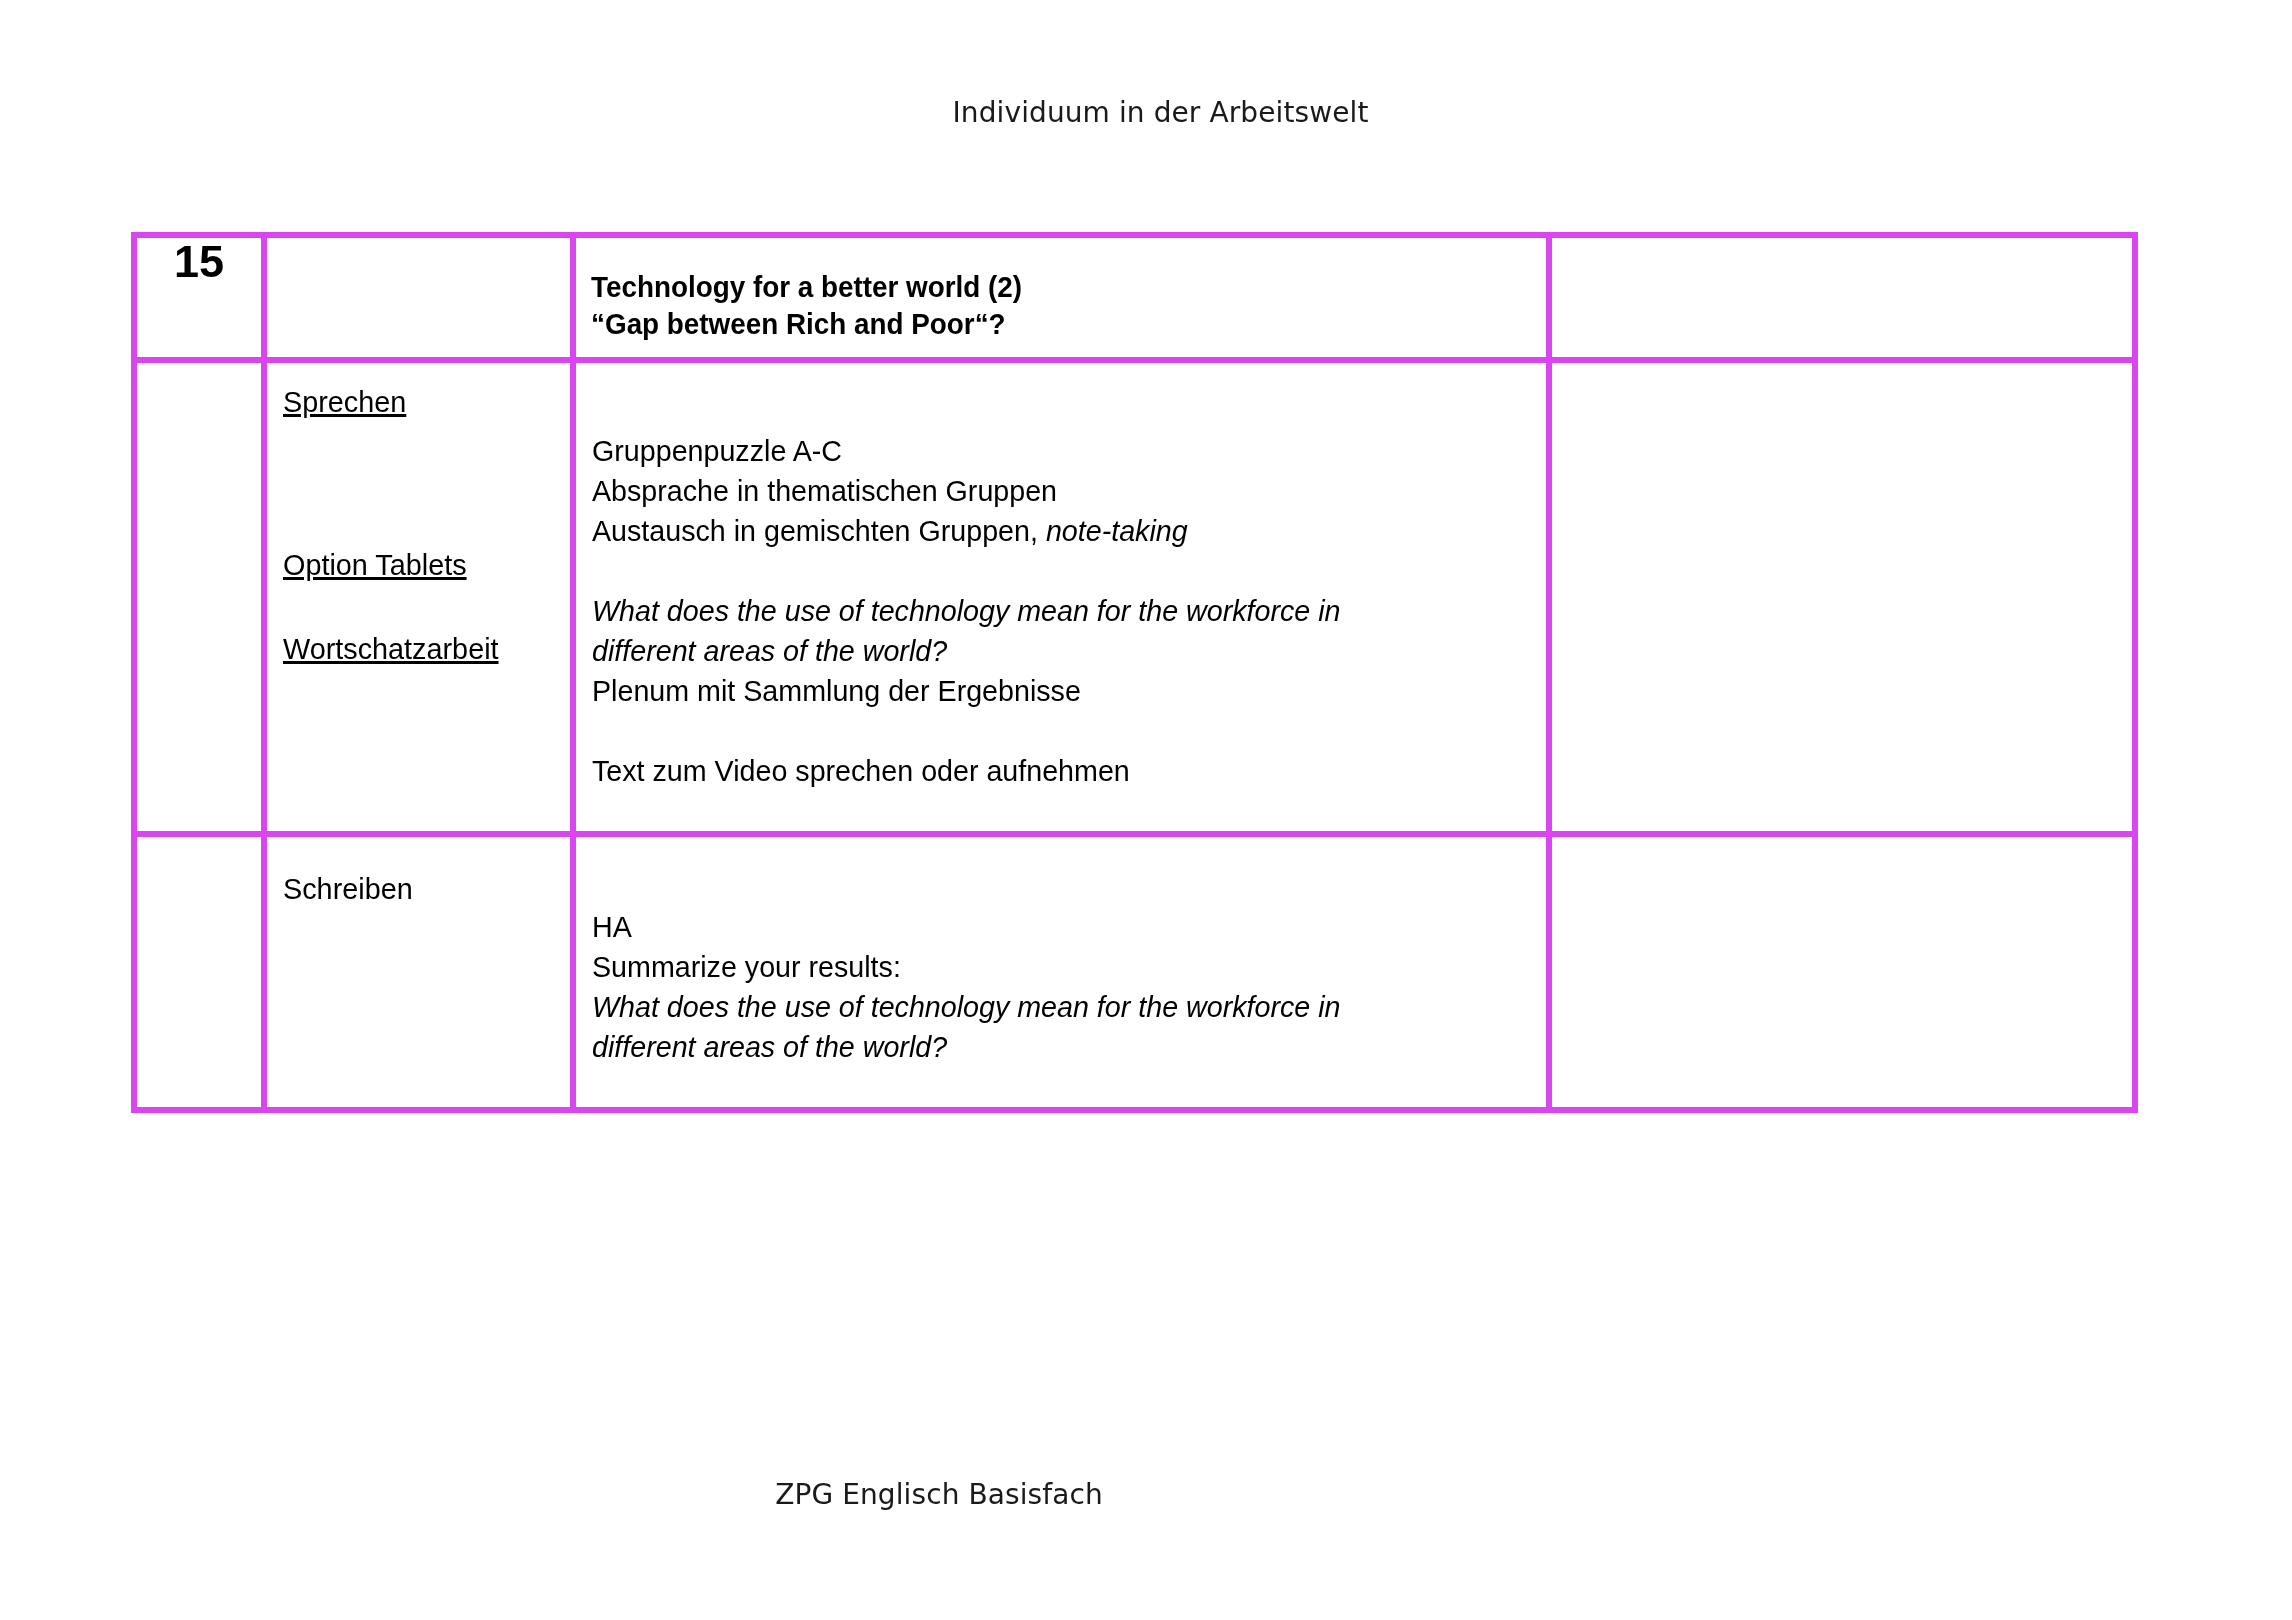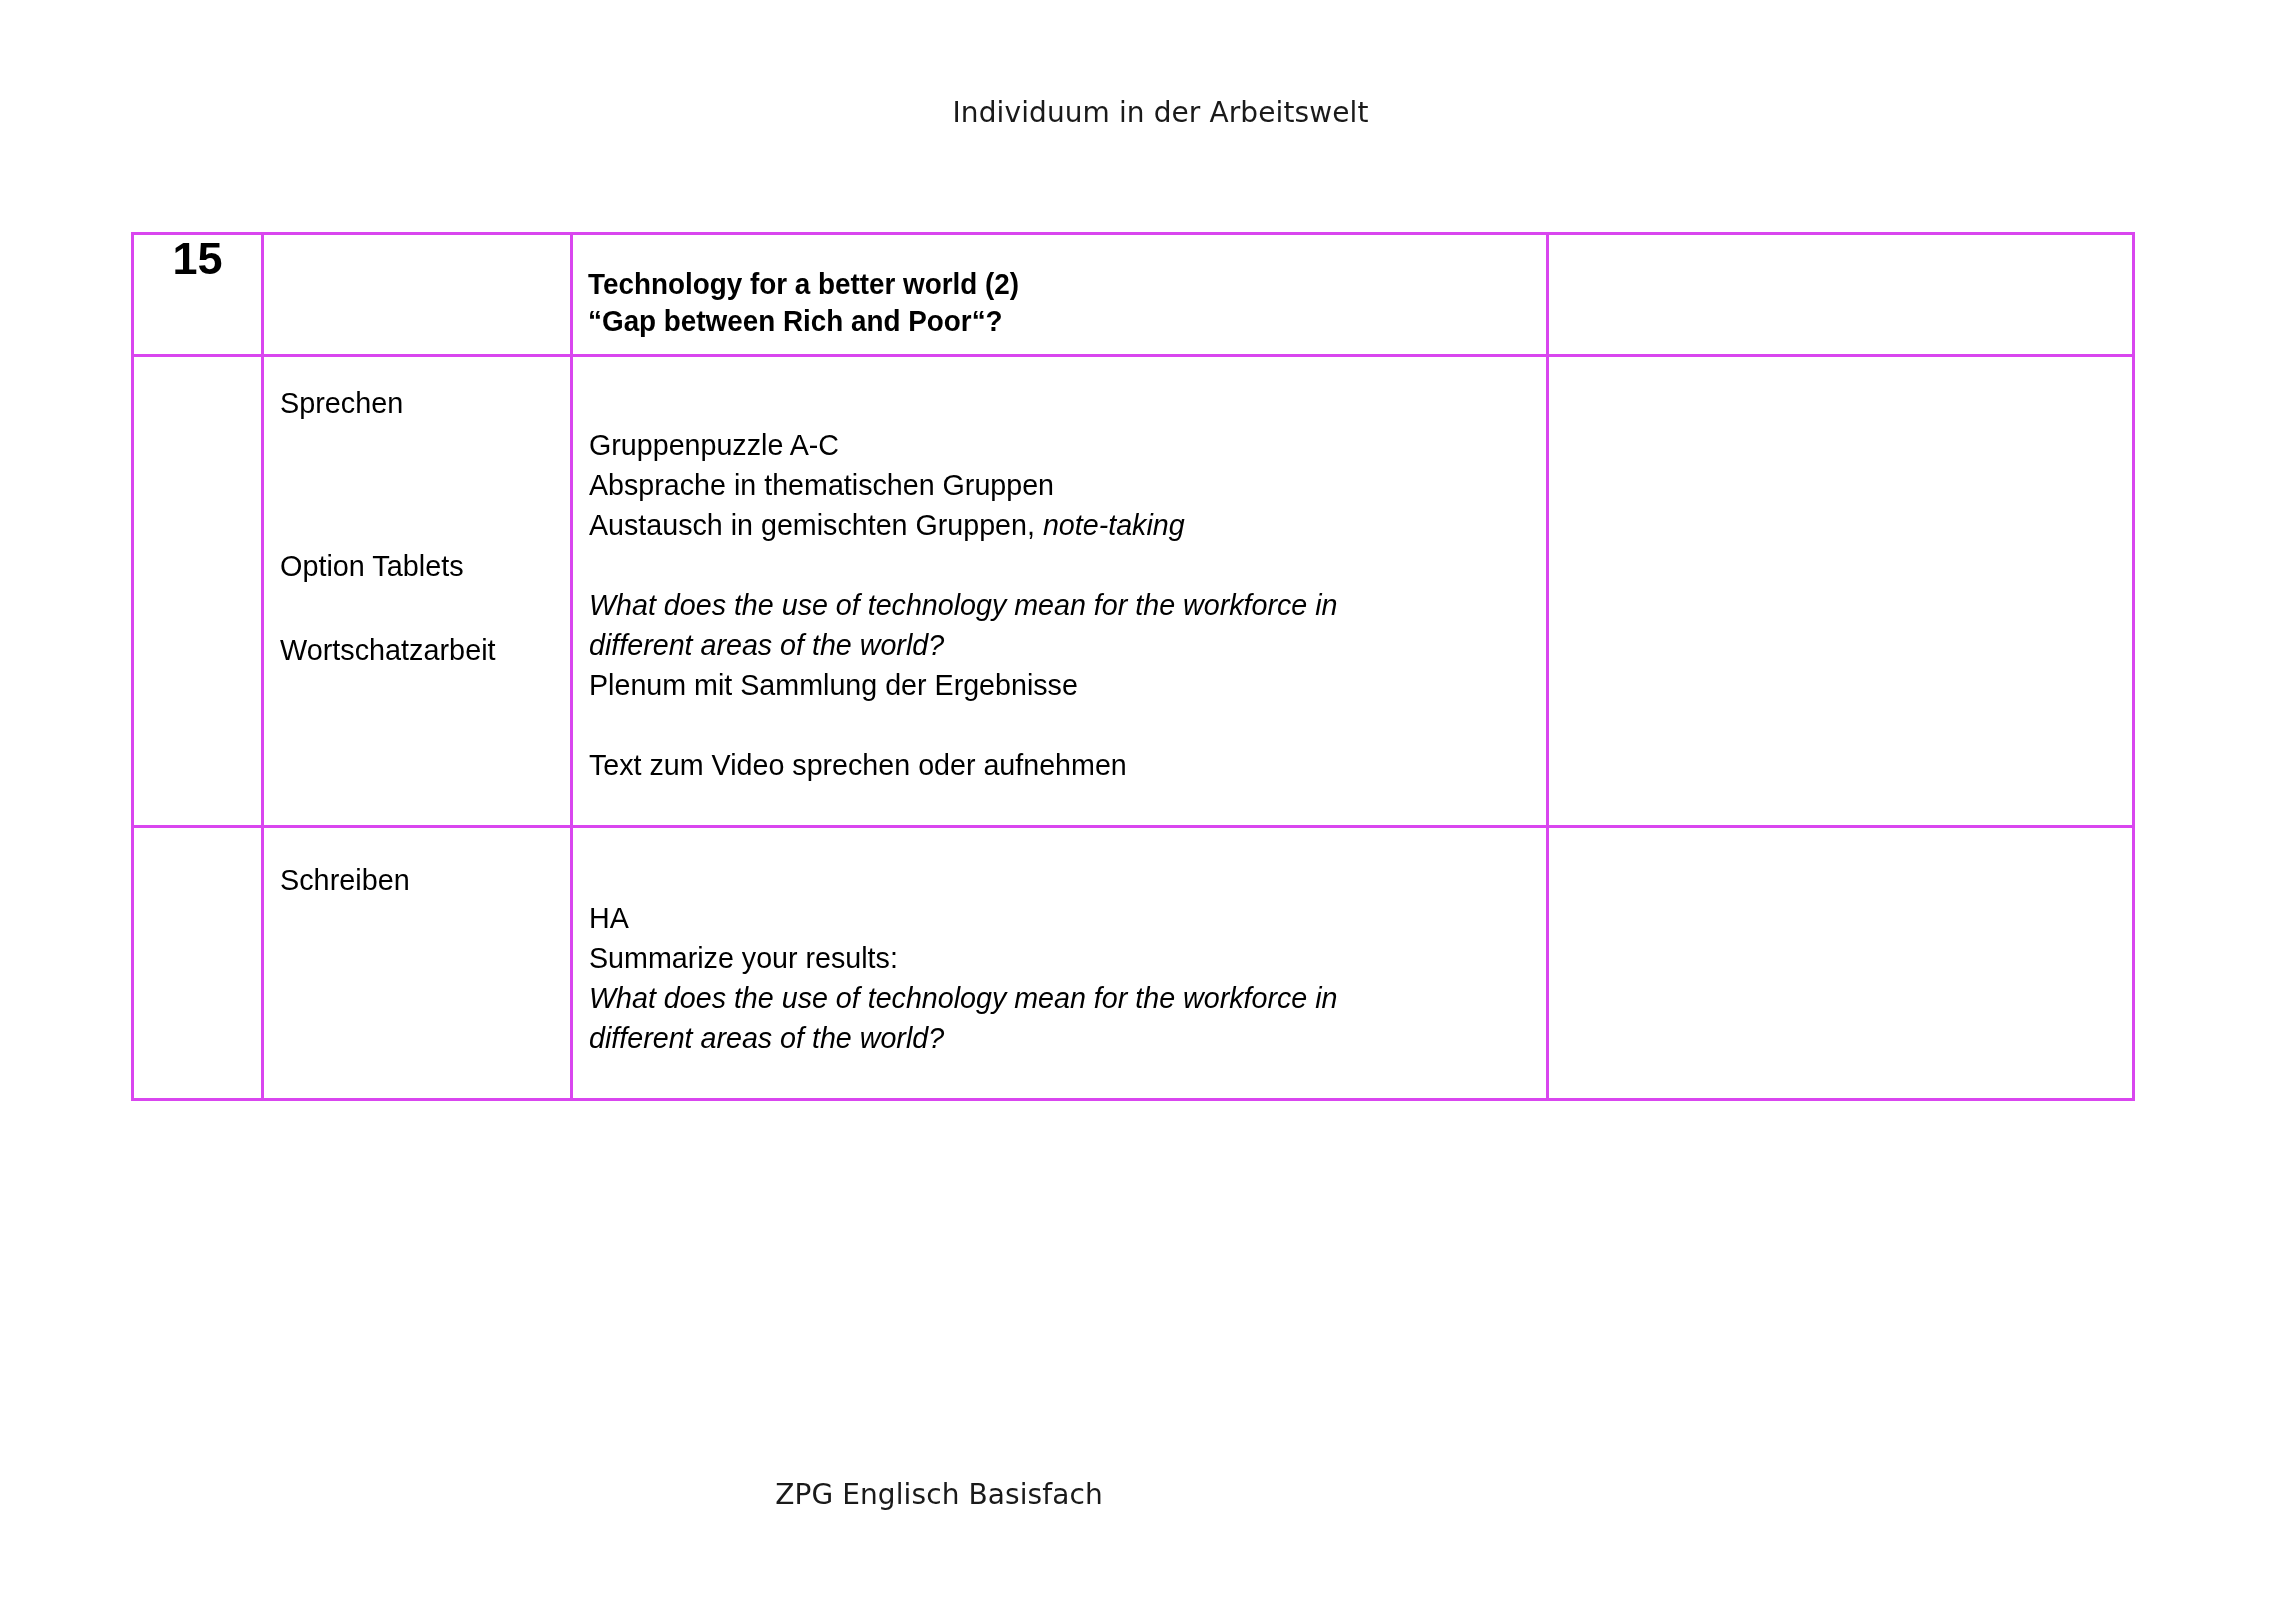--- a/index.html
+++ b/index.html
@@ -54,21 +54,21 @@
   
   .plan-table {
     position: absolute;
     left: 131px;
     top: 232px;
     width: 2001px;
     border-collapse: collapse;
     table-layout: fixed;
   }
   .plan-table td {
-    border: 3px solid #d946ef;
+    border: 6px solid #d946ef;
     vertical-align: top;
     padding: 0;
     background: #ffffff;
   }
 
   
   .col-num     { width: 130px; }
   .col-label   { width: 309px; }
   .col-content { width: 976px; }
   .col-notes   { width: 586px; }
@@ -119,21 +119,21 @@
     font-family: "Liberation Sans", sans-serif;
     font-size: 30px;
     font-weight: 400;
     line-height: 1.32;
     transform: scaleX(0.96);
     transform-origin: left top;
     white-space: nowrap;
   }
 
   .row-sprechen .cell-pad { padding-top: 24.5px; }
-  .row-sprechen .label-stack { padding-top: 26px; }
+  .row-sprechen .label-stack { padding-top: 19px; text-decoration: underline; }
   .row-schreiben .cell-pad { padding-top: 25.5px; }
   .row-schreiben .label-stack { padding-top: 32px; }
 
   .label-stack { padding-left: 15.7px; padding-right: 9.8px; }
   .gap-opt { height: 123px; }
   .gap-wort { height: 45px; }
   .spacer-block { height: 32px; }
 
   .empty-cell { height: 100%; }
 </style>

